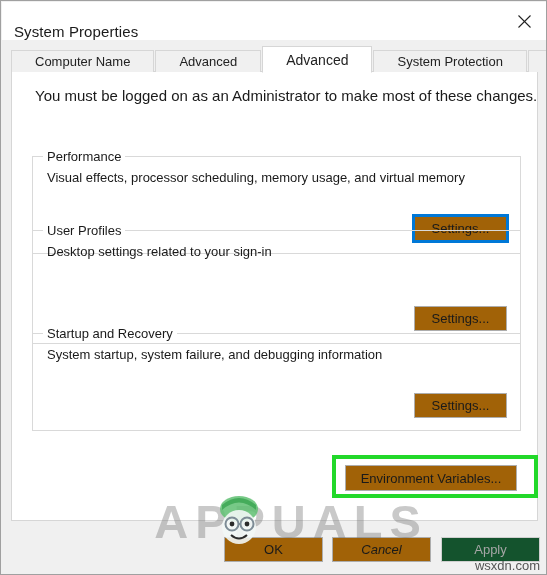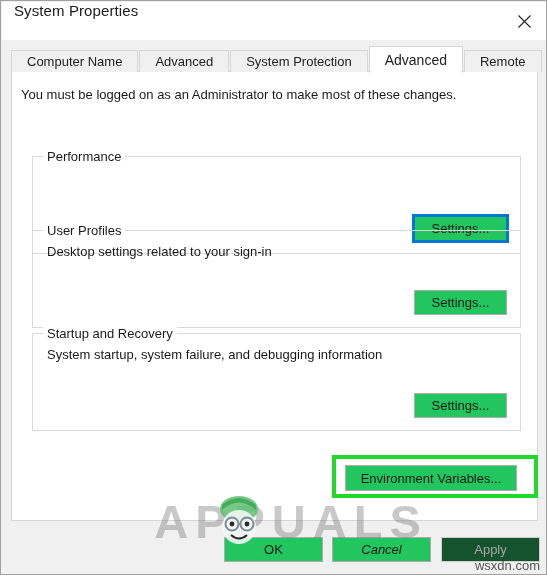--- a/index.html
+++ b/index.html
@@ -20,21 +20,21 @@
     overflow: hidden;
   }
 
   
   #titlebar {
     position: absolute;
     left: 1px; top: 1px;
     width: 545px; height: 38px;
     background: #ffffff;
     display: flex;
-    align-items: flex-start;
+    align-items: flex-end;
   }
   #title-text {
     margin-left: 12px;
     font-size: 15px;
     color: #1a1a1a;
     letter-spacing: 0.1px;
     white-space: nowrap;
   }
   #close-button {
     position: absolute;
@@ -51,21 +51,21 @@
   #tabstrip {
     position: absolute;
     left: 10px; top: 45px;
     width: 527px; height: 26px;
     display: flex;
     align-items: flex-end;
     z-index: 3;
   }
   .tab {
     height: 22px;
-    padding: 0 15px;
+    padding: 0 23px;
     background: #f0f0f0;
     border: 1px solid #d6d6d6;
     border-bottom: none;
     font-size: 13px;
     color: #222;
     display: flex;
     align-items: center;
     white-space: nowrap;
     margin-right: 1px;
     cursor: default;
@@ -85,22 +85,22 @@
   #tabpanel {
     position: absolute;
     left: 10px; top: 70px;
     width: 527px; height: 450px;
     background: #ffffff;
     border: 1px solid #d6d6d6;
   }
 
   #intro-text {
     position: absolute;
-    left: 9px; top: 15px;
-    font-size: 13px;
+    left: 23px; top: 15px;
+    font-size: 15px;
     color: #1a1a1a;
     white-space: nowrap;
   }
 
   
   .groupbox {
     position: absolute;
     left: 20px;
     width: 489px;
     border: 1px solid #d9d9d9;
@@ -117,26 +117,26 @@
   }
   .group-desc {
     position: absolute;
     left: 14px; top: 13px;
     font-size: 13px;
     color: #1a1a1a;
     white-space: nowrap;
   }
 
   #group-performance { top: 43px;  height: 98px; margin-top: 41px; }
-  #group-userprofiles{ top: 158px; height: 98px; }
+  #group-userprofiles{ top: 158px; height: 114px; }
   #group-startup     { top: 261px; height: 98px; }
 
   
   .btn {
-    background: #22c55e;
+    background: #a16207;
     border: 1px solid #adadad;
     font-size: 13px;
     color: #1a1a1a;
     display: flex;
     align-items: center;
     justify-content: center;
     white-space: nowrap;
     cursor: default;
     font-family: "Liberation Sans", sans-serif;
     padding: 0;
@@ -235,31 +235,32 @@
       <svg width="15" height="15" viewBox="0 0 15 15" aria-hidden="true">
         <line x1="1.5" y1="1.5" x2="13.5" y2="13.5" stroke="#222" stroke-width="1.1"></line>
         <line x1="13.5" y1="1.5" x2="1.5" y2="13.5" stroke="#222" stroke-width="1.1"></line>
       </svg>
     </div>
   </div>
 
   <div id="tabstrip">
     <div class="tab">Computer Name</div>
     <div class="tab">Advanced</div>
+    <div class="tab selected">Advanced</div>
     <div class="tab">System Protection</div>
-    <div class="tab selected">Advanced</div>
     <div class="tab">Remote</div>
   </div>
 
   <div id="tabpanel">
 
     <div id="intro-text">You must be logged on as an Administrator to make most of these changes.</div>
 
     <div class="groupbox" id="group-performance">
       <div class="group-legend">Performance</div>
+      <div class="group-desc">Visual effects, processor scheduling, memory usage, and virtual memory</div>
       <button class="btn focused group-settings-btn">Settings...</button>
     </div>
 
     <div class="groupbox" id="group-userprofiles">
       <div class="group-legend">User Profiles</div>
       <div class="group-desc">Desktop settings related to your sign-in</div>
       <button class="btn group-settings-btn">Settings...</button>
     </div>
 
     <div class="groupbox" id="group-startup">

